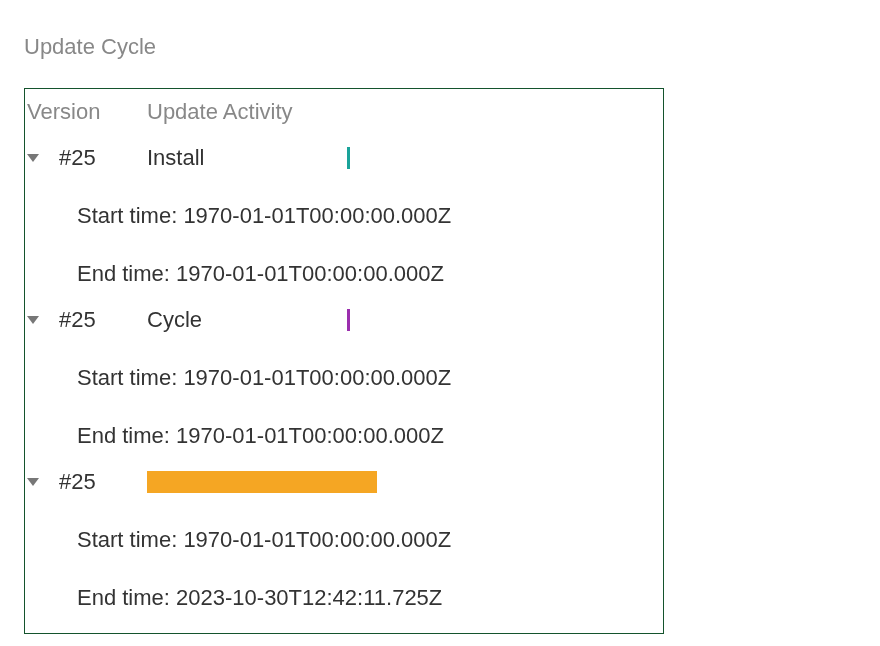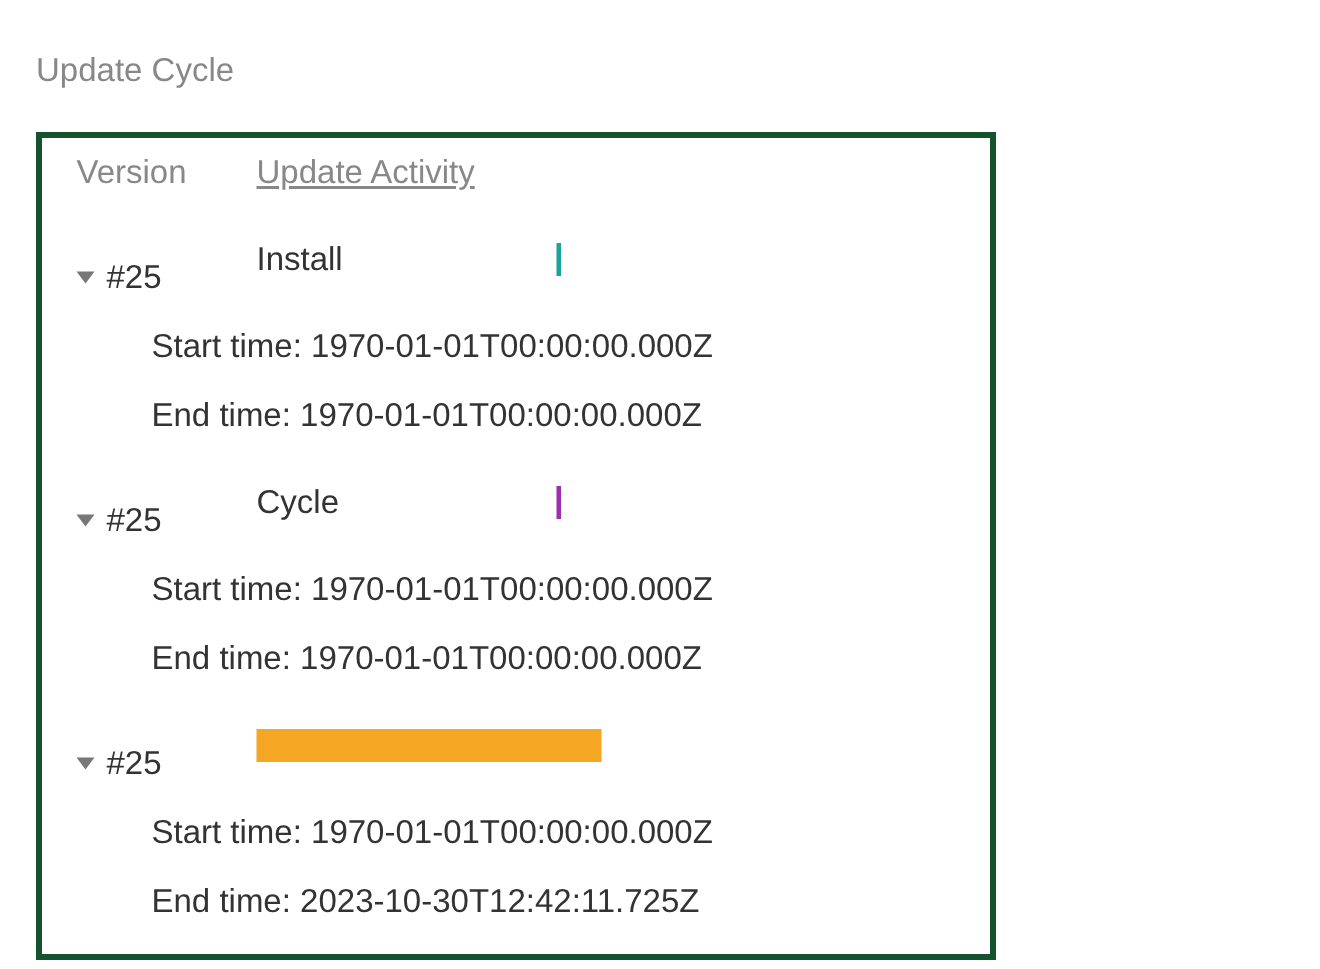--- a/index.html
+++ b/index.html
@@ -20,48 +20,47 @@
       align-items: flex-start;
       flex-direction: column;
     }
     .section-label {
       color: #888;
       font-size: 22px;
       padding-top: 10px;
       white-space: nowrap;
     }
     .panel {
-      border: 4px solid #14532d;
-      padding: 10px 18px 22px 23px;
+      border: 1px solid #14532d;
+      padding: 10px 18px 22px 2px;
       min-width: 640px;
     }
     .header-row {
       display: flex;
       align-items: center;
       color: #888;
       font-size: 22px;
       margin-bottom: 18px;
     }
     .col-version { width: 120px; }
-    .col-activity { width: 200px; text-decoration: underline; }
+    .col-activity { width: 200px; }
     .col-timeline { flex: 1; }
     .data-row {
       display: flex;
       align-items: center;
       font-size: 22px;
       color: #333;
       margin-top: 20px;
       margin-bottom: 6px;
     }
     .version-cell {
       width: 120px;
       display: flex;
       align-items: center;
-      gap: 8px;
-      margin-top: 24px;
+      gap: 20px;
     }
     .caret {
       width: 0;
       height: 0;
       border-left: 6px solid transparent;
       border-right: 6px solid transparent;
       border-top: 8px solid #777;
       display: inline-block;
     }
     .activity-cell {
@@ -77,21 +76,21 @@
       height: 22px;
     }
     .bar-tiny { width: 3px; }
     .bar-full { width: 230px; }
     .detail-block {
       padding-left: 50px;
       font-size: 22px;
       color: #333;
     }
     .detail-line {
-      margin-top: 20px;
+      margin-top: 32px;
       white-space: nowrap;
     }
   </style>
 </head>
 <body>
 
 <div class="container">
   <div class="section-label">Update Cycle</div>
 
   <div class="panel">

